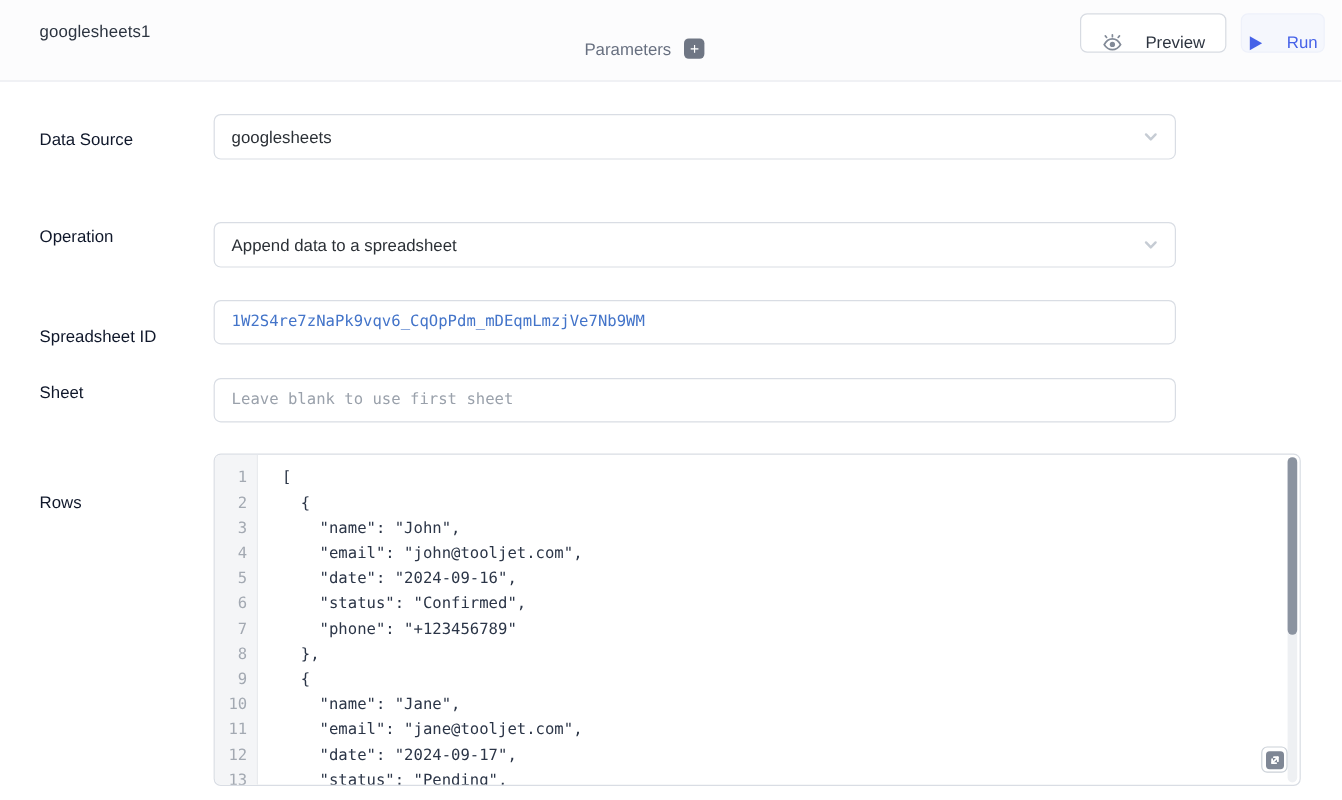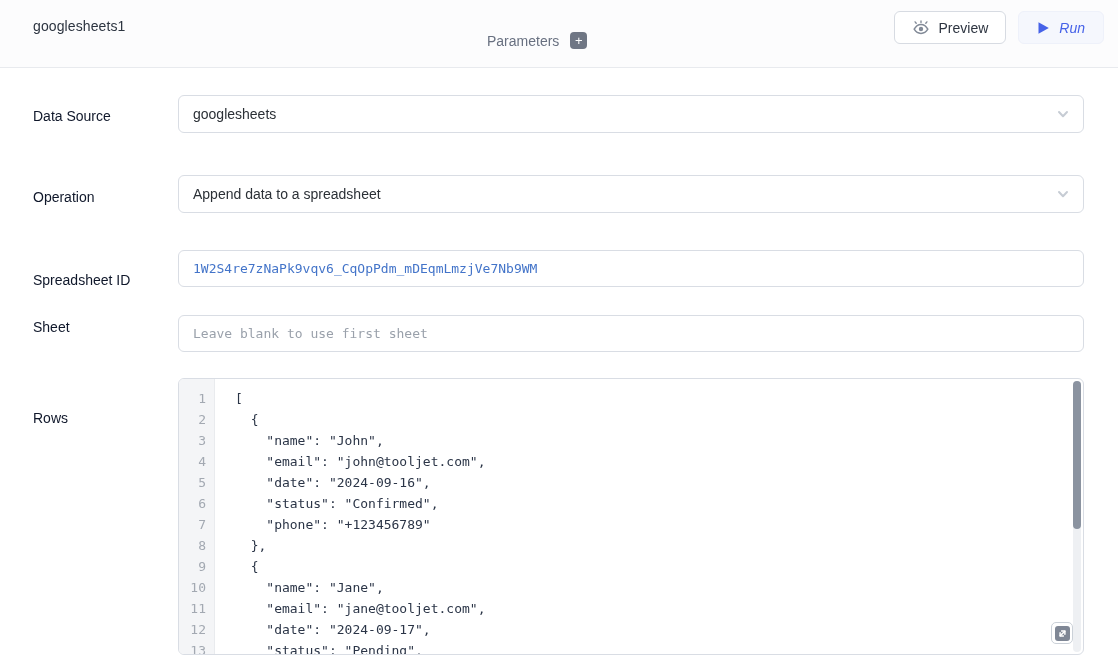--- a/index.html
+++ b/index.html
@@ -30,56 +30,56 @@
     width: 17px; height: 17px; border: none; border-radius: 4px;
     background: #6f7684; color: #ffffff; font-size: 13px; line-height: 1;
     display: flex; align-items: center; justify-content: center;
     cursor: pointer; padding-bottom: 1px;
   }
   .actions {
     position: absolute; right: 14px; top: 11px;
     display: flex; align-items: center; gap: 12px;
   }
   .btn {
-    height: 33px; display: flex; align-items: center; gap: 9px;
+    height: 33px; display: flex; align-items: flex-end; gap: 19px;
     border-radius: 6px; font-size: 14px; cursor: pointer;
     font-family: "Liberation Sans", sans-serif;
   }
   .btn-preview {
     background: #ffffff; border: 1px solid #d7dbe2; color: #2d3440;
     padding: 0 17px;
   }
   .btn-run {
     background: #f5f7fd; border: 1px solid #eef1fa; color: #4662e8;
-    padding: 0 18px; font-weight: 500; font-style: italic;
+    padding: 0 5px; font-weight: 500;
   }
   .icon { display: inline-flex; align-items: center; justify-content: center; }
 
   
   .form { position: absolute; top: 55px; left: 0; right: 0; bottom: 0; }
   .field-label {
     position: absolute; left: 33px; font-size: 14px; color: #0f172a;
   }
   .field {
-    position: absolute; left: 178px; width: 906px;
+    position: absolute; left: 178px; width: 802px;
     background: #ffffff; border: 1px solid #d9dde4; border-radius: 6px;
     display: flex; align-items: center; padding: 0 14px;
     font-size: 14px; color: #2b3036;
   }
   .field .chevron { position: absolute; right: 12px; top: 50%; transform: translateY(-50%); }
   .mono-input {
     font-family: "DejaVu Sans Mono", monospace; font-size: 13px;
     border: none; outline: none; background: transparent; width: 100%;
     color: #4374c9;
   }
   .mono-input::placeholder { color: #9aa1ab; opacity: 1; }
 
   
   .lbl-ds  { top: 53px; }  .fld-ds  { top: 40px;  height: 38px; }
-  .lbl-op  { top: 134px; } .fld-op  { top: 120px; height: 38px; }
+  .lbl-op  { top: 134px; } .fld-op  { top: 130px; height: 38px; }
   .lbl-sid { top: 192px; margin-top: 25px; } .fld-sid { top: 195px; height: 37px; }
   .lbl-sh  { top: 264px; } .fld-sh  { top: 260px; height: 37px; }
   .lbl-rows{ top: 329px; margin-top: 26px; }
 
   
   .editor {
     position: absolute; left: 178px; top: 323px; width: 906px; height: 277px;
     border: 1px solid #d9dde4; border-radius: 6px; background: #ffffff;
     display: flex; overflow: hidden;
   }

